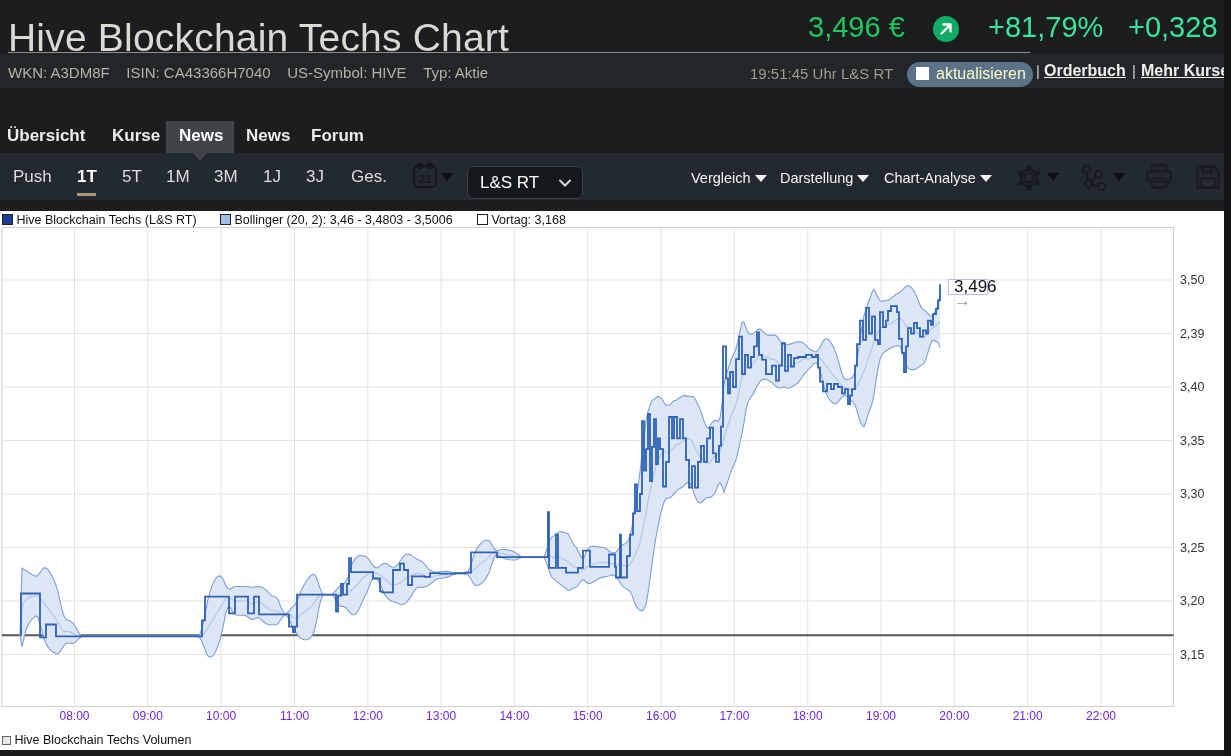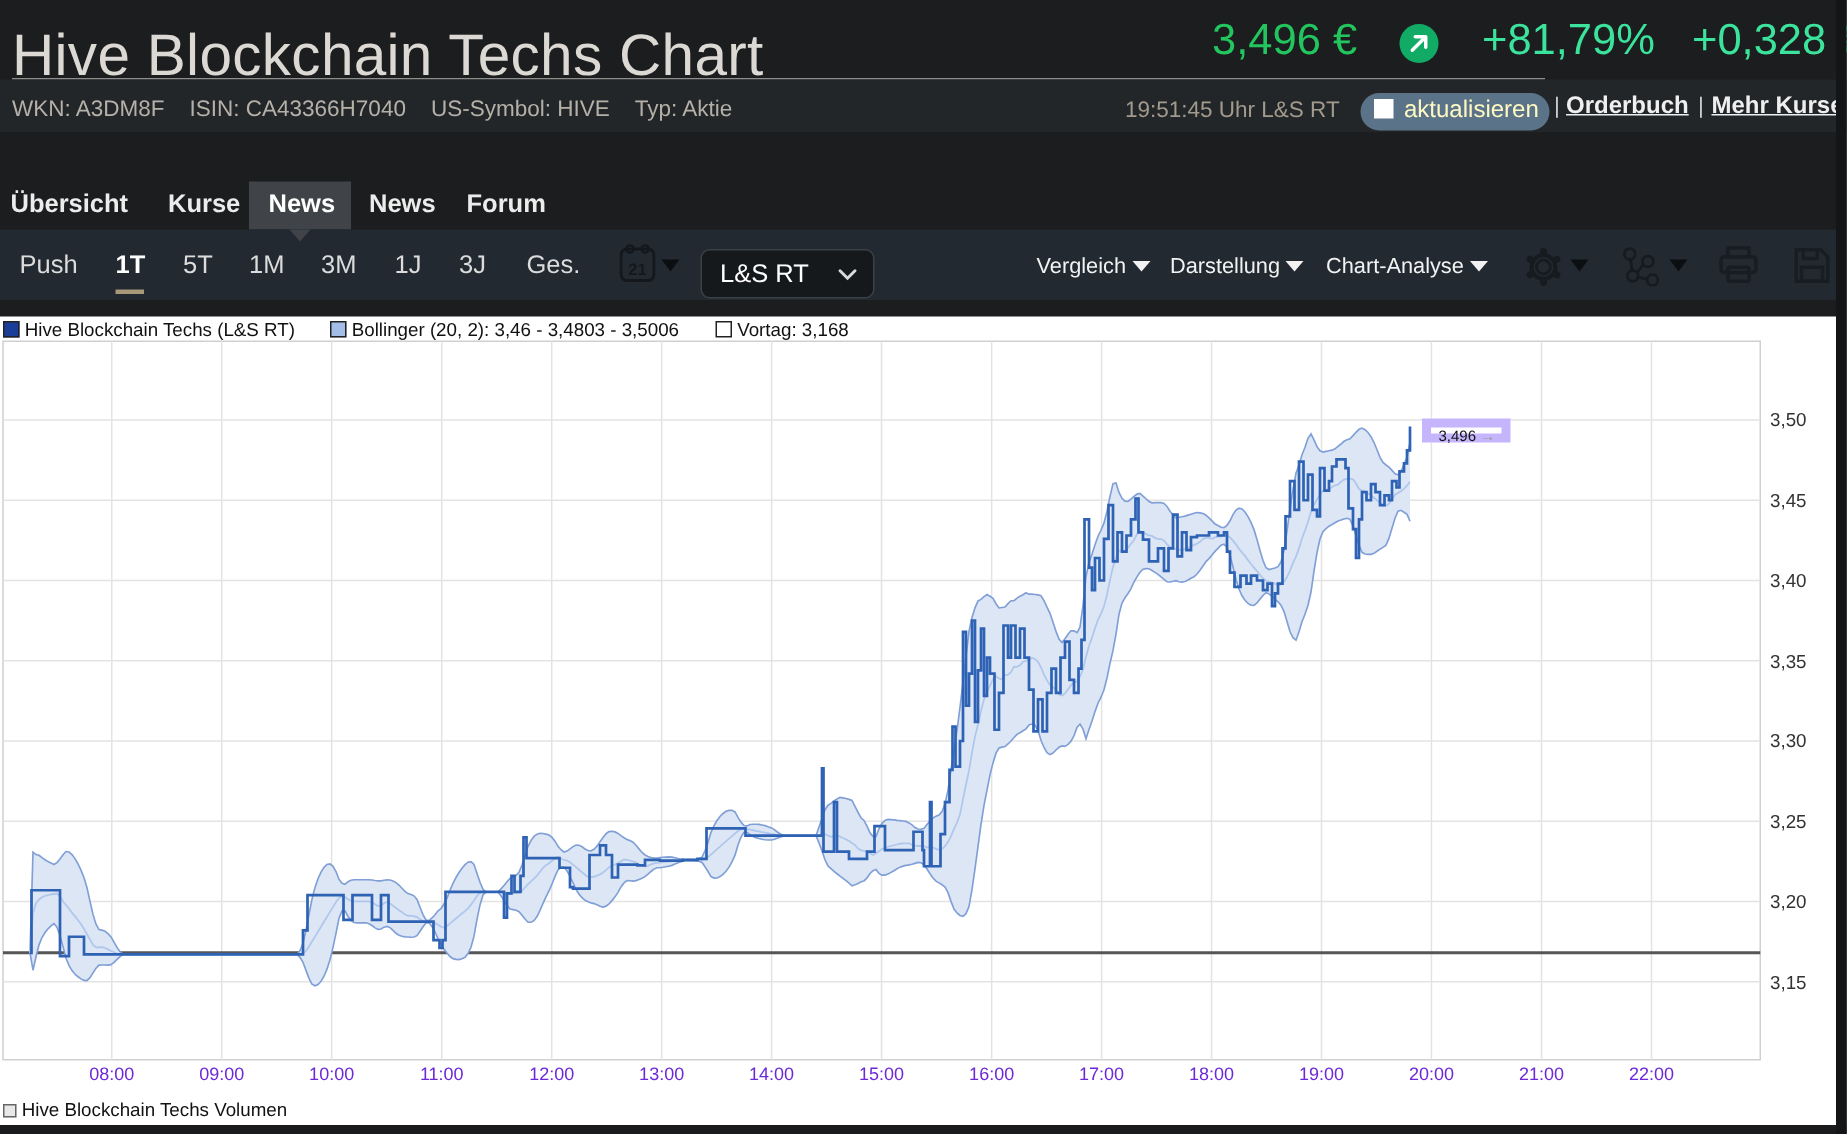--- a/index.html
+++ b/index.html
@@ -40,21 +40,21 @@
 #lsselect .chev svg { display:block; }
 .dkicon { position:absolute; color:#14191d; }
 
 
 #chartpanel { position:absolute; left:0; top:211px; width:1224px; height:539px; background:#fff; }
 #legend { position:absolute; left:0; top:0; width:1224px; height:18px; font-size:12.5px; color:#111; }
 .lgi { position:absolute; top:2px; white-space:nowrap; }
 .lsq { display:inline-block; width:11px; height:11px; border:1px solid #222; position:relative; top:1px; }
 .ylab { position:absolute; left:1180px; font-size:12.5px; color:#333; }
 .xlab { position:absolute; top:498px; width:50px; text-align:center; font-size:12px; color:#6d28d9; }
-#pricetag { position:absolute; left:948px; top:68px; width:59px; height:16px; background:#fff; border:6px solid #c4b5fd; font-size:10px; color:#111; line-height:14px; padding-left:5px; }
+#pricetag { position:absolute; left:948px; top:68px; width:40px; height:16px; background:#fff; border:1px solid #c4b5fd; font-size:17px; color:#111; line-height:14px; padding-left:5px; }
 #pricetag .arr { color:#999; }
 #vollegend { position:absolute; left:2px; top:522px; font-size:12.5px; color:#111; }
 #vollegend .lsq { border-color:#666; background:#e8e8e8; width:9px; height:9px; }
 #botbar { position:absolute; left:0; top:750px; width:1231px; height:6px; background:#191b1c; }
 #rightstrip { position:absolute; left:1224px; top:0px; width:7px; height:756px; background:#131516; }
 </style></head>
 <body>
 <div id="page">
   <div id="title">Hive Blockchain Techs Chart</div>
   <div id="titleline"></div>
@@ -177,19 +177,19 @@
         <line x1="2" y1="336.5" x2="1173.5" y2="336.5" stroke="#e3e3e3" stroke-width="1"></line>
         <line x1="2" y1="390.0" x2="1173.5" y2="390.0" stroke="#e3e3e3" stroke-width="1"></line>
         <line x1="2" y1="443.5" x2="1173.5" y2="443.5" stroke="#e3e3e3" stroke-width="1"></line>
 <line x1="2" y1="424.2" x2="1173.5" y2="424.2" stroke="#565656" stroke-width="2"></line>
 <path d="M20,424.2 L22,357.1 L24,358.7 L26,359.2 L28,360.8 L30,362.2 L32,363.4 L34,364.4 L36,365.3 L38,364.1 L40,361.7 L42,358.8 L44,356.7 L46,357.0 L48,358.7 L50,361.4 L52,364.9 L54,369.1 L56,374.2 L58,380.8 L60,389.9 L62,398.6 L64,405.1 L66,408.7 L68,409.1 L70,409.9 L72,411.4 L74,413.6 L76,417.1 L78,420.6 L80,423.5 L82,425.3 L84,425.3 L86,425.3 L88,425.3 L90,425.3 L92,425.3 L94,425.3 L96,425.3 L98,425.3 L100,425.3 L102,425.3 L104,425.3 L106,425.3 L108,425.3 L110,425.3 L112,425.3 L114,425.3 L116,425.3 L118,425.3 L120,425.3 L122,425.3 L124,425.3 L126,425.3 L128,425.3 L130,425.3 L132,425.3 L134,425.3 L136,425.3 L138,425.3 L140,425.3 L142,425.3 L144,425.3 L146,425.3 L148,425.3 L150,425.3 L152,425.3 L154,425.3 L156,425.3 L158,425.3 L160,425.3 L162,425.3 L164,425.3 L166,425.3 L168,425.3 L170,425.3 L172,425.3 L174,425.3 L176,425.3 L178,425.3 L180,425.3 L182,425.3 L184,425.3 L186,425.3 L188,425.3 L190,425.3 L192,425.3 L194,425.3 L196,425.3 L198,425.3 L200,422.8 L202,417.9 L204,409.0 L206,398.5 L208,388.4 L210,380.6 L212,374.8 L214,370.4 L216,367.2 L218,365.3 L220,364.9 L222,366.6 L224,370.0 L226,375.2 L228,377.9 L230,378.5 L232,376.8 L234,375.8 L236,375.5 L238,375.5 L240,375.5 L242,375.5 L244,375.5 L246,375.5 L248,375.7 L250,376.0 L252,376.2 L254,376.2 L256,375.8 L258,375.6 L260,375.7 L262,376.3 L264,377.4 L266,379.0 L268,381.2 L270,383.2 L272,384.7 L274,385.3 L276,386.2 L278,388.6 L280,393.8 L282,398.7 L284,402.3 L286,402.7 L288,401.0 L290,398.8 L292,396.2 L294,394.7 L296,391.7 L298,387.7 L300,382.5 L302,377.9 L304,374.0 L306,370.7 L308,367.8 L310,365.4 L312,363.8 L314,363.4 L316,365.3 L318,371.3 L320,377.2 L322,381.9 L324,383.6 L326,383.6 L328,383.6 L330,383.6 L332,383.6 L334,381.6 L336,379.3 L338,376.8 L340,374.6 L342,373.7 L344,372.7 L346,370.6 L348,365.7 L350,359.6 L352,353.2 L354,349.4 L356,346.6 L358,345.1 L360,344.5 L362,344.7 L364,345.1 L366,345.7 L368,347.3 L370,349.8 L372,353.2 L374,355.5 L376,357.0 L378,356.4 L380,354.9 L382,353.4 L384,352.4 L386,352.5 L388,353.5 L390,355.0 L392,356.0 L394,356.2 L396,355.2 L398,353.1 L400,350.2 L402,347.3 L404,344.8 L406,343.4 L408,343.2 L410,343.6 L412,344.6 L414,346.1 L416,347.5 L418,348.7 L420,349.4 L422,350.5 L424,352.5 L426,354.9 L428,357.3 L430,359.0 L432,360.0 L434,360.7 L436,361.0 L438,361.1 L440,360.7 L442,360.5 L444,360.4 L446,360.3 L448,360.4 L450,360.8 L452,361.3 L454,361.7 L456,362.0 L458,362.0 L460,362.0 L462,362.0 L464,361.9 L466,361.7 L468,360.4 L470,356.2 L472,350.6 L474,343.9 L476,339.4 L478,336.0 L480,333.3 L482,331.3 L484,329.9 L486,329.2 L488,329.2 L490,330.3 L492,333.9 L494,337.1 L496,339.3 L498,339.6 L500,338.7 L502,338.5 L504,338.5 L506,338.6 L508,339.0 L510,339.4 L512,340.1 L514,340.9 L516,341.9 L518,343.5 L520,344.8 L522,345.8 L524,346.1 L526,346.1 L528,346.1 L530,346.1 L532,346.1 L534,346.1 L536,346.1 L538,346.1 L540,346.1 L542,346.1 L544,346.1 L546,340.4 L548,334.6 L550,328.8 L552,325.8 L554,324.6 L556,323.0 L558,321.6 L560,320.6 L562,320.9 L564,321.3 L566,321.9 L568,322.6 L570,326.6 L572,330.5 L574,334.2 L576,336.0 L578,339.7 L580,344.2 L582,346.6 L584,346.7 L586,341.5 L588,337.9 L590,336.0 L592,335.3 L594,335.4 L596,335.6 L598,335.9 L600,336.1 L602,336.3 L604,336.6 L606,337.6 L608,338.9 L610,340.7 L612,341.7 L614,341.8 L616,341.2 L618,338.7 L620,336.3 L622,334.3 L624,333.1 L626,332.4 L628,330.0 L630,325.0 L632,315.8 L634,302.3 L636,288.8 L638,276.0 L640,260.5 L642,243.9 L644,226.6 L646,209.7 L648,200.6 L650,194.2 L652,189.6 L654,188.6 L656,186.7 L658,185.3 L660,186.5 L662,187.9 L664,191.5 L666,194.3 L668,194.0 L670,193.7 L672,191.4 L674,189.5 L676,189.4 L678,187.7 L680,186.5 L682,185.5 L684,184.2 L686,185.1 L688,185.1 L690,185.3 L692,185.6 L694,186.2 L696,189.4 L698,193.8 L700,197.9 L702,203.8 L704,209.9 L706,215.0 L708,217.3 L710,214.8 L712,211.8 L714,209.5 L716,209.6 L718,210.7 L720,207.1 L722,192.7 L724,173.2 L726,164.1 L728,158.4 L730,152.2 L732,146.5 L734,142.5 L736,137.6 L738,129.8 L740,120.0 L742,111.4 L744,111.0 L746,117.3 L748,121.2 L750,123.1 L752,123.3 L754,121.7 L756,119.9 L758,118.4 L760,117.9 L762,119.7 L764,121.5 L766,123.3 L768,124.2 L770,124.1 L772,124.1 L774,124.1 L776,124.6 L778,126.6 L780,129.8 L782,132.3 L784,134.2 L786,133.8 L788,133.5 L790,133.1 L792,132.4 L794,131.8 L796,131.2 L798,130.7 L800,130.9 L802,131.3 L804,132.5 L806,134.3 L808,136.3 L810,138.3 L812,139.3 L814,140.5 L816,140.7 L818,139.2 L820,136.2 L822,132.1 L824,129.0 L826,127.8 L828,128.3 L830,130.3 L832,133.4 L834,137.3 L836,142.1 L838,148.7 L840,156.0 L842,162.7 L844,167.5 L846,168.7 L848,168.2 L850,167.7 L852,166.8 L854,163.6 L856,156.1 L858,143.1 L860,128.0 L862,115.3 L864,104.5 L866,99.0 L868,92.2 L870,87.2 L872,81.2 L874,78.3 L876,82.3 L878,86.8 L880,89.5 L882,90.4 L884,89.9 L886,89.5 L888,89.1 L890,88.2 L892,86.6 L894,85.0 L896,83.2 L898,82.2 L900,81.5 L902,79.4 L904,77.2 L906,75.2 L908,74.4 L910,75.5 L912,77.3 L914,80.1 L916,84.0 L918,88.8 L920,93.9 L922,97.3 L924,99.0 L926,100.4 L928,102.6 L930,104.8 L932,105.5 L934,103.2 L936,98.8 L938,93.7 L940,84.0 L940,136.5 L938,131.8 L936,130.5 L934,129.2 L932,129.8 L930,134.5 L928,141.1 L926,147.8 L924,152.4 L922,153.9 L920,155.1 L918,156.5 L916,157.9 L914,158.6 L912,158.6 L910,158.3 L908,157.2 L906,152.6 L904,146.1 L902,139.7 L900,135.2 L898,134.5 L896,135.0 L894,135.7 L892,136.3 L890,137.5 L888,138.7 L886,139.8 L884,141.4 L882,143.4 L880,148.3 L878,157.4 L876,169.7 L874,183.7 L872,192.5 L870,198.5 L868,203.5 L866,210.2 L864,215.8 L862,214.1 L860,210.2 L858,203.4 L856,196.7 L854,192.5 L852,190.2 L850,188.4 L848,186.6 L846,184.9 L844,184.1 L842,186.0 L840,188.4 L838,191.0 L836,192.6 L834,192.5 L832,191.3 L830,189.2 L828,186.2 L826,181.7 L824,175.3 L822,167.2 L820,159.0 L818,153.9 L816,151.8 L814,152.4 L812,154.6 L810,156.6 L808,159.0 L806,161.4 L804,163.4 L802,166.3 L800,169.1 L798,171.7 L796,173.5 L794,174.5 L792,175.7 L790,176.7 L788,177.1 L786,176.8 L784,176.1 L782,176.5 L780,177.0 L778,176.8 L776,175.3 L774,173.6 L772,171.9 L770,170.6 L768,169.3 L766,168.2 L764,168.1 L762,168.5 L760,170.5 L758,173.6 L756,177.0 L754,181.4 L752,184.7 L750,187.5 L748,191.1 L746,198.5 L744,211.7 L742,222.6 L740,231.3 L738,241.0 L736,248.8 L734,253.8 L732,257.8 L730,263.4 L728,269.7 L726,275.4 L724,281.5 L722,275.1 L720,271.7 L718,274.0 L716,279.4 L714,283.1 L712,285.3 L710,286.6 L708,286.3 L706,287.2 L704,289.0 L702,291.0 L700,292.1 L698,290.8 L696,287.3 L694,282.5 L692,276.2 L690,272.4 L688,271.7 L686,272.3 L684,274.9 L682,276.2 L680,277.5 L678,278.6 L676,280.7 L674,283.0 L672,285.0 L670,286.7 L668,287.1 L666,287.7 L664,291.1 L662,297.6 L660,305.6 L658,315.8 L656,325.9 L654,338.6 L652,353.4 L650,368.1 L648,382.1 L646,393.4 L644,398.1 L642,399.9 L640,399.3 L638,397.6 L636,395.0 L634,389.9 L632,384.1 L630,380.4 L628,378.8 L626,377.6 L624,376.4 L622,374.3 L620,371.5 L618,368.3 L616,365.6 L614,364.2 L612,363.9 L610,364.6 L608,365.2 L606,365.6 L604,365.9 L602,366.4 L600,367.1 L598,368.2 L596,369.5 L594,370.6 L592,371.7 L590,372.4 L588,372.4 L586,371.3 L584,368.7 L582,369.4 L580,371.3 L578,374.3 L576,376.3 L574,376.8 L572,378.0 L570,378.9 L568,379.5 L566,377.7 L564,376.1 L562,374.6 L560,373.1 L558,371.5 L556,369.9 L554,368.1 L552,366.3 L550,362.2 L548,356.3 L546,350.9 L544,346.1 L542,346.1 L540,346.1 L538,346.1 L536,346.1 L534,346.1 L532,346.1 L530,346.1 L528,346.1 L526,346.1 L524,346.1 L522,346.4 L520,347.1 L518,347.9 L516,348.7 L514,349.0 L512,349.0 L510,348.8 L508,348.5 L506,348.0 L504,347.4 L502,346.6 L500,345.5 L498,343.9 L496,343.9 L494,347.0 L492,352.3 L490,359.1 L488,363.6 L486,367.1 L484,369.8 L482,371.9 L480,373.4 L478,374.3 L476,374.4 L474,373.4 L472,370.0 L470,366.8 L468,364.0 L466,363.1 L464,363.1 L462,363.0 L460,363.0 L458,363.0 L456,363.0 L454,363.4 L452,364.1 L450,365.0 L448,365.9 L446,366.4 L444,366.8 L442,367.2 L440,367.4 L438,367.5 L436,368.4 L434,370.0 L432,371.8 L430,373.4 L428,374.5 L426,375.4 L424,376.1 L422,376.4 L420,376.2 L418,376.1 L416,377.6 L414,380.3 L412,383.9 L410,386.9 L408,389.4 L406,391.6 L404,393.1 L402,393.7 L400,393.2 L398,392.2 L396,391.4 L394,390.9 L392,390.2 L390,389.2 L388,387.5 L386,385.1 L384,381.9 L382,377.5 L380,373.2 L378,369.5 L376,367.2 L374,367.2 L372,369.0 L370,373.3 L368,378.3 L366,383.0 L364,386.9 L362,391.3 L360,395.9 L358,400.0 L356,402.8 L354,403.8 L352,403.8 L350,401.7 L348,399.2 L346,396.8 L344,395.8 L342,395.4 L340,395.0 L338,392.6 L336,389.3 L334,386.2 L332,383.6 L330,383.6 L328,383.6 L326,383.6 L324,383.6 L322,385.6 L320,392.3 L318,401.9 L316,413.1 L314,420.5 L312,424.7 L310,427.2 L308,428.2 L306,428.7 L304,428.6 L302,428.1 L300,426.7 L298,424.4 L296,421.8 L294,418.4 L292,414.9 L290,410.2 L288,406.7 L286,404.2 L284,404.3 L282,406.8 L280,409.8 L278,412.8 L276,413.7 L274,413.8 L272,413.7 L270,413.6 L268,413.2 L266,412.5 L264,411.2 L262,409.3 L260,407.4 L258,406.6 L256,407.1 L254,408.3 L252,408.6 L250,407.6 L248,406.0 L246,404.8 L244,404.2 L242,404.2 L240,404.2 L238,404.2 L236,404.0 L234,402.7 L232,400.0 L230,396.2 L228,396.4 L226,401.2 L224,411.2 L222,420.6 L220,428.9 L218,435.1 L216,439.8 L214,443.2 L212,445.4 L210,446.2 L208,445.1 L206,441.2 L204,435.9 L202,430.5 L200,427.2 L198,425.3 L196,425.3 L194,425.3 L192,425.3 L190,425.3 L188,425.3 L186,425.3 L184,425.3 L182,425.3 L180,425.3 L178,425.3 L176,425.3 L174,425.3 L172,425.3 L170,425.3 L168,425.3 L166,425.3 L164,425.3 L162,425.3 L160,425.3 L158,425.3 L156,425.3 L154,425.3 L152,425.3 L150,425.3 L148,425.3 L146,425.3 L144,425.3 L142,425.3 L140,425.3 L138,425.3 L136,425.3 L134,425.3 L132,425.3 L130,425.3 L128,425.3 L126,425.3 L124,425.3 L122,425.3 L120,425.3 L118,425.3 L116,425.3 L114,425.3 L112,425.3 L110,425.3 L108,425.3 L106,425.3 L104,425.3 L102,425.3 L100,425.3 L98,425.3 L96,425.3 L94,425.3 L92,425.3 L90,425.3 L88,425.3 L86,425.3 L84,425.3 L82,425.3 L80,426.7 L78,428.6 L76,430.6 L74,432.1 L72,432.4 L70,432.3 L68,432.3 L66,432.4 L64,434.5 L62,437.6 L60,440.8 L58,442.7 L56,442.6 L54,441.6 L52,440.2 L50,438.5 L48,436.1 L46,432.6 L44,427.8 L42,420.1 L40,412.8 L38,407.1 L36,404.7 L34,406.3 L32,408.2 L30,410.7 L28,414.0 L26,418.9 L24,426.8 L22,435.8 L20,424.2 Z" fill="#dde6f5" stroke="none"></path>
 <path d="M20,424.2 L22,357.1 L24,358.7 L26,359.2 L28,360.8 L30,362.2 L32,363.4 L34,364.4 L36,365.3 L38,364.1 L40,361.7 L42,358.8 L44,356.7 L46,357.0 L48,358.7 L50,361.4 L52,364.9 L54,369.1 L56,374.2 L58,380.8 L60,389.9 L62,398.6 L64,405.1 L66,408.7 L68,409.1 L70,409.9 L72,411.4 L74,413.6 L76,417.1 L78,420.6 L80,423.5 L82,425.3 L84,425.3 L86,425.3 L88,425.3 L90,425.3 L92,425.3 L94,425.3 L96,425.3 L98,425.3 L100,425.3 L102,425.3 L104,425.3 L106,425.3 L108,425.3 L110,425.3 L112,425.3 L114,425.3 L116,425.3 L118,425.3 L120,425.3 L122,425.3 L124,425.3 L126,425.3 L128,425.3 L130,425.3 L132,425.3 L134,425.3 L136,425.3 L138,425.3 L140,425.3 L142,425.3 L144,425.3 L146,425.3 L148,425.3 L150,425.3 L152,425.3 L154,425.3 L156,425.3 L158,425.3 L160,425.3 L162,425.3 L164,425.3 L166,425.3 L168,425.3 L170,425.3 L172,425.3 L174,425.3 L176,425.3 L178,425.3 L180,425.3 L182,425.3 L184,425.3 L186,425.3 L188,425.3 L190,425.3 L192,425.3 L194,425.3 L196,425.3 L198,425.3 L200,422.8 L202,417.9 L204,409.0 L206,398.5 L208,388.4 L210,380.6 L212,374.8 L214,370.4 L216,367.2 L218,365.3 L220,364.9 L222,366.6 L224,370.0 L226,375.2 L228,377.9 L230,378.5 L232,376.8 L234,375.8 L236,375.5 L238,375.5 L240,375.5 L242,375.5 L244,375.5 L246,375.5 L248,375.7 L250,376.0 L252,376.2 L254,376.2 L256,375.8 L258,375.6 L260,375.7 L262,376.3 L264,377.4 L266,379.0 L268,381.2 L270,383.2 L272,384.7 L274,385.3 L276,386.2 L278,388.6 L280,393.8 L282,398.7 L284,402.3 L286,402.7 L288,401.0 L290,398.8 L292,396.2 L294,394.7 L296,391.7 L298,387.7 L300,382.5 L302,377.9 L304,374.0 L306,370.7 L308,367.8 L310,365.4 L312,363.8 L314,363.4 L316,365.3 L318,371.3 L320,377.2 L322,381.9 L324,383.6 L326,383.6 L328,383.6 L330,383.6 L332,383.6 L334,381.6 L336,379.3 L338,376.8 L340,374.6 L342,373.7 L344,372.7 L346,370.6 L348,365.7 L350,359.6 L352,353.2 L354,349.4 L356,346.6 L358,345.1 L360,344.5 L362,344.7 L364,345.1 L366,345.7 L368,347.3 L370,349.8 L372,353.2 L374,355.5 L376,357.0 L378,356.4 L380,354.9 L382,353.4 L384,352.4 L386,352.5 L388,353.5 L390,355.0 L392,356.0 L394,356.2 L396,355.2 L398,353.1 L400,350.2 L402,347.3 L404,344.8 L406,343.4 L408,343.2 L410,343.6 L412,344.6 L414,346.1 L416,347.5 L418,348.7 L420,349.4 L422,350.5 L424,352.5 L426,354.9 L428,357.3 L430,359.0 L432,360.0 L434,360.7 L436,361.0 L438,361.1 L440,360.7 L442,360.5 L444,360.4 L446,360.3 L448,360.4 L450,360.8 L452,361.3 L454,361.7 L456,362.0 L458,362.0 L460,362.0 L462,362.0 L464,361.9 L466,361.7 L468,360.4 L470,356.2 L472,350.6 L474,343.9 L476,339.4 L478,336.0 L480,333.3 L482,331.3 L484,329.9 L486,329.2 L488,329.2 L490,330.3 L492,333.9 L494,337.1 L496,339.3 L498,339.6 L500,338.7 L502,338.5 L504,338.5 L506,338.6 L508,339.0 L510,339.4 L512,340.1 L514,340.9 L516,341.9 L518,343.5 L520,344.8 L522,345.8 L524,346.1 L526,346.1 L528,346.1 L530,346.1 L532,346.1 L534,346.1 L536,346.1 L538,346.1 L540,346.1 L542,346.1 L544,346.1 L546,340.4 L548,334.6 L550,328.8 L552,325.8 L554,324.6 L556,323.0 L558,321.6 L560,320.6 L562,320.9 L564,321.3 L566,321.9 L568,322.6 L570,326.6 L572,330.5 L574,334.2 L576,336.0 L578,339.7 L580,344.2 L582,346.6 L584,346.7 L586,341.5 L588,337.9 L590,336.0 L592,335.3 L594,335.4 L596,335.6 L598,335.9 L600,336.1 L602,336.3 L604,336.6 L606,337.6 L608,338.9 L610,340.7 L612,341.7 L614,341.8 L616,341.2 L618,338.7 L620,336.3 L622,334.3 L624,333.1 L626,332.4 L628,330.0 L630,325.0 L632,315.8 L634,302.3 L636,288.8 L638,276.0 L640,260.5 L642,243.9 L644,226.6 L646,209.7 L648,200.6 L650,194.2 L652,189.6 L654,188.6 L656,186.7 L658,185.3 L660,186.5 L662,187.9 L664,191.5 L666,194.3 L668,194.0 L670,193.7 L672,191.4 L674,189.5 L676,189.4 L678,187.7 L680,186.5 L682,185.5 L684,184.2 L686,185.1 L688,185.1 L690,185.3 L692,185.6 L694,186.2 L696,189.4 L698,193.8 L700,197.9 L702,203.8 L704,209.9 L706,215.0 L708,217.3 L710,214.8 L712,211.8 L714,209.5 L716,209.6 L718,210.7 L720,207.1 L722,192.7 L724,173.2 L726,164.1 L728,158.4 L730,152.2 L732,146.5 L734,142.5 L736,137.6 L738,129.8 L740,120.0 L742,111.4 L744,111.0 L746,117.3 L748,121.2 L750,123.1 L752,123.3 L754,121.7 L756,119.9 L758,118.4 L760,117.9 L762,119.7 L764,121.5 L766,123.3 L768,124.2 L770,124.1 L772,124.1 L774,124.1 L776,124.6 L778,126.6 L780,129.8 L782,132.3 L784,134.2 L786,133.8 L788,133.5 L790,133.1 L792,132.4 L794,131.8 L796,131.2 L798,130.7 L800,130.9 L802,131.3 L804,132.5 L806,134.3 L808,136.3 L810,138.3 L812,139.3 L814,140.5 L816,140.7 L818,139.2 L820,136.2 L822,132.1 L824,129.0 L826,127.8 L828,128.3 L830,130.3 L832,133.4 L834,137.3 L836,142.1 L838,148.7 L840,156.0 L842,162.7 L844,167.5 L846,168.7 L848,168.2 L850,167.7 L852,166.8 L854,163.6 L856,156.1 L858,143.1 L860,128.0 L862,115.3 L864,104.5 L866,99.0 L868,92.2 L870,87.2 L872,81.2 L874,78.3 L876,82.3 L878,86.8 L880,89.5 L882,90.4 L884,89.9 L886,89.5 L888,89.1 L890,88.2 L892,86.6 L894,85.0 L896,83.2 L898,82.2 L900,81.5 L902,79.4 L904,77.2 L906,75.2 L908,74.4 L910,75.5 L912,77.3 L914,80.1 L916,84.0 L918,88.8 L920,93.9 L922,97.3 L924,99.0 L926,100.4 L928,102.6 L930,104.8 L932,105.5 L934,103.2 L936,98.8 L938,93.7 L940,84.0" fill="none" stroke="#7f9fd6" stroke-width="1.1"></path>
 <path d="M20,424.2 L22,435.8 L24,426.8 L26,418.9 L28,414.0 L30,410.7 L32,408.2 L34,406.3 L36,404.7 L38,407.1 L40,412.8 L42,420.1 L44,427.8 L46,432.6 L48,436.1 L50,438.5 L52,440.2 L54,441.6 L56,442.6 L58,442.7 L60,440.8 L62,437.6 L64,434.5 L66,432.4 L68,432.3 L70,432.3 L72,432.4 L74,432.1 L76,430.6 L78,428.6 L80,426.7 L82,425.3 L84,425.3 L86,425.3 L88,425.3 L90,425.3 L92,425.3 L94,425.3 L96,425.3 L98,425.3 L100,425.3 L102,425.3 L104,425.3 L106,425.3 L108,425.3 L110,425.3 L112,425.3 L114,425.3 L116,425.3 L118,425.3 L120,425.3 L122,425.3 L124,425.3 L126,425.3 L128,425.3 L130,425.3 L132,425.3 L134,425.3 L136,425.3 L138,425.3 L140,425.3 L142,425.3 L144,425.3 L146,425.3 L148,425.3 L150,425.3 L152,425.3 L154,425.3 L156,425.3 L158,425.3 L160,425.3 L162,425.3 L164,425.3 L166,425.3 L168,425.3 L170,425.3 L172,425.3 L174,425.3 L176,425.3 L178,425.3 L180,425.3 L182,425.3 L184,425.3 L186,425.3 L188,425.3 L190,425.3 L192,425.3 L194,425.3 L196,425.3 L198,425.3 L200,427.2 L202,430.5 L204,435.9 L206,441.2 L208,445.1 L210,446.2 L212,445.4 L214,443.2 L216,439.8 L218,435.1 L220,428.9 L222,420.6 L224,411.2 L226,401.2 L228,396.4 L230,396.2 L232,400.0 L234,402.7 L236,404.0 L238,404.2 L240,404.2 L242,404.2 L244,404.2 L246,404.8 L248,406.0 L250,407.6 L252,408.6 L254,408.3 L256,407.1 L258,406.6 L260,407.4 L262,409.3 L264,411.2 L266,412.5 L268,413.2 L270,413.6 L272,413.7 L274,413.8 L276,413.7 L278,412.8 L280,409.8 L282,406.8 L284,404.3 L286,404.2 L288,406.7 L290,410.2 L292,414.9 L294,418.4 L296,421.8 L298,424.4 L300,426.7 L302,428.1 L304,428.6 L306,428.7 L308,428.2 L310,427.2 L312,424.7 L314,420.5 L316,413.1 L318,401.9 L320,392.3 L322,385.6 L324,383.6 L326,383.6 L328,383.6 L330,383.6 L332,383.6 L334,386.2 L336,389.3 L338,392.6 L340,395.0 L342,395.4 L344,395.8 L346,396.8 L348,399.2 L350,401.7 L352,403.8 L354,403.8 L356,402.8 L358,400.0 L360,395.9 L362,391.3 L364,386.9 L366,383.0 L368,378.3 L370,373.3 L372,369.0 L374,367.2 L376,367.2 L378,369.5 L380,373.2 L382,377.5 L384,381.9 L386,385.1 L388,387.5 L390,389.2 L392,390.2 L394,390.9 L396,391.4 L398,392.2 L400,393.2 L402,393.7 L404,393.1 L406,391.6 L408,389.4 L410,386.9 L412,383.9 L414,380.3 L416,377.6 L418,376.1 L420,376.2 L422,376.4 L424,376.1 L426,375.4 L428,374.5 L430,373.4 L432,371.8 L434,370.0 L436,368.4 L438,367.5 L440,367.4 L442,367.2 L444,366.8 L446,366.4 L448,365.9 L450,365.0 L452,364.1 L454,363.4 L456,363.0 L458,363.0 L460,363.0 L462,363.0 L464,363.1 L466,363.1 L468,364.0 L470,366.8 L472,370.0 L474,373.4 L476,374.4 L478,374.3 L480,373.4 L482,371.9 L484,369.8 L486,367.1 L488,363.6 L490,359.1 L492,352.3 L494,347.0 L496,343.9 L498,343.9 L500,345.5 L502,346.6 L504,347.4 L506,348.0 L508,348.5 L510,348.8 L512,349.0 L514,349.0 L516,348.7 L518,347.9 L520,347.1 L522,346.4 L524,346.1 L526,346.1 L528,346.1 L530,346.1 L532,346.1 L534,346.1 L536,346.1 L538,346.1 L540,346.1 L542,346.1 L544,346.1 L546,350.9 L548,356.3 L550,362.2 L552,366.3 L554,368.1 L556,369.9 L558,371.5 L560,373.1 L562,374.6 L564,376.1 L566,377.7 L568,379.5 L570,378.9 L572,378.0 L574,376.8 L576,376.3 L578,374.3 L580,371.3 L582,369.4 L584,368.7 L586,371.3 L588,372.4 L590,372.4 L592,371.7 L594,370.6 L596,369.5 L598,368.2 L600,367.1 L602,366.4 L604,365.9 L606,365.6 L608,365.2 L610,364.6 L612,363.9 L614,364.2 L616,365.6 L618,368.3 L620,371.5 L622,374.3 L624,376.4 L626,377.6 L628,378.8 L630,380.4 L632,384.1 L634,389.9 L636,395.0 L638,397.6 L640,399.3 L642,399.9 L644,398.1 L646,393.4 L648,382.1 L650,368.1 L652,353.4 L654,338.6 L656,325.9 L658,315.8 L660,305.6 L662,297.6 L664,291.1 L666,287.7 L668,287.1 L670,286.7 L672,285.0 L674,283.0 L676,280.7 L678,278.6 L680,277.5 L682,276.2 L684,274.9 L686,272.3 L688,271.7 L690,272.4 L692,276.2 L694,282.5 L696,287.3 L698,290.8 L700,292.1 L702,291.0 L704,289.0 L706,287.2 L708,286.3 L710,286.6 L712,285.3 L714,283.1 L716,279.4 L718,274.0 L720,271.7 L722,275.1 L724,281.5 L726,275.4 L728,269.7 L730,263.4 L732,257.8 L734,253.8 L736,248.8 L738,241.0 L740,231.3 L742,222.6 L744,211.7 L746,198.5 L748,191.1 L750,187.5 L752,184.7 L754,181.4 L756,177.0 L758,173.6 L760,170.5 L762,168.5 L764,168.1 L766,168.2 L768,169.3 L770,170.6 L772,171.9 L774,173.6 L776,175.3 L778,176.8 L780,177.0 L782,176.5 L784,176.1 L786,176.8 L788,177.1 L790,176.7 L792,175.7 L794,174.5 L796,173.5 L798,171.7 L800,169.1 L802,166.3 L804,163.4 L806,161.4 L808,159.0 L810,156.6 L812,154.6 L814,152.4 L816,151.8 L818,153.9 L820,159.0 L822,167.2 L824,175.3 L826,181.7 L828,186.2 L830,189.2 L832,191.3 L834,192.5 L836,192.6 L838,191.0 L840,188.4 L842,186.0 L844,184.1 L846,184.9 L848,186.6 L850,188.4 L852,190.2 L854,192.5 L856,196.7 L858,203.4 L860,210.2 L862,214.1 L864,215.8 L866,210.2 L868,203.5 L870,198.5 L872,192.5 L874,183.7 L876,169.7 L878,157.4 L880,148.3 L882,143.4 L884,141.4 L886,139.8 L888,138.7 L890,137.5 L892,136.3 L894,135.7 L896,135.0 L898,134.5 L900,135.2 L902,139.7 L904,146.1 L906,152.6 L908,157.2 L910,158.3 L912,158.6 L914,158.6 L916,157.9 L918,156.5 L920,155.1 L922,153.9 L924,152.4 L926,147.8 L928,141.1 L930,134.5 L932,129.8 L934,129.2 L936,130.5 L938,131.8 L940,136.5" fill="none" stroke="#7f9fd6" stroke-width="1.1"></path>
 <path d="M20,424.2 L22,397.6 L24,391.1 L26,388.6 L28,387.2 L30,386.3 L32,385.7 L34,385.3 L36,385.0 L38,384.7 L40,386.5 L42,390.0 L44,392.2 L46,394.8 L48,397.4 L50,399.9 L52,402.5 L54,405.1 L56,408.2 L58,411.8 L60,415.3 L62,418.9 L64,420.6 L66,420.5 L68,420.5 L70,420.9 L72,421.9 L74,422.9 L76,423.8 L78,424.8 L80,425.3 L82,425.3 L84,425.3 L86,425.3 L88,425.3 L90,425.3 L92,425.3 L94,425.3 L96,425.3 L98,425.3 L100,425.3 L102,425.3 L104,425.3 L106,425.3 L108,425.3 L110,425.3 L112,425.3 L114,425.3 L116,425.3 L118,425.3 L120,425.3 L122,425.3 L124,425.3 L126,425.3 L128,425.3 L130,425.3 L132,425.3 L134,425.3 L136,425.3 L138,425.3 L140,425.3 L142,425.3 L144,425.3 L146,425.3 L148,425.3 L150,425.3 L152,425.3 L154,425.3 L156,425.3 L158,425.3 L160,425.3 L162,425.3 L164,425.3 L166,425.3 L168,425.3 L170,425.3 L172,425.3 L174,425.3 L176,425.3 L178,425.3 L180,425.3 L182,425.3 L184,425.3 L186,425.3 L188,425.3 L190,425.3 L192,425.3 L194,425.3 L196,425.3 L198,425.3 L200,425.3 L202,424.6 L204,423.0 L206,420.0 L208,416.7 L210,413.4 L212,410.1 L214,406.8 L216,403.5 L218,400.2 L220,396.9 L222,393.6 L224,390.3 L226,387.7 L228,386.3 L230,387.1 L232,388.5 L234,389.6 L236,389.9 L238,389.9 L240,389.9 L242,389.9 L244,389.9 L246,389.9 L248,390.6 L250,391.9 L252,393.1 L254,392.6 L256,391.2 L258,390.3 L260,391.3 L262,392.8 L264,394.3 L266,395.8 L268,397.2 L270,398.7 L272,399.5 L274,399.6 L276,399.7 L278,400.4 L280,401.9 L282,403.1 L284,403.4 L286,403.4 L288,403.5 L290,404.4 L292,405.5 L294,406.8 L296,407.5 L298,406.3 L300,404.6 L302,403.0 L304,401.3 L306,399.7 L308,398.0 L310,396.4 L312,394.6 L314,392.1 L316,389.3 L318,386.3 L320,384.0 L322,383.6 L324,383.6 L326,383.6 L328,383.6 L330,383.6 L332,383.6 L334,383.6 L336,384.3 L338,385.1 L340,385.0 L342,384.4 L344,384.2 L346,384.1 L348,383.0 L350,380.5 L352,378.5 L354,376.6 L356,374.7 L358,372.8 L360,370.2 L362,367.6 L364,365.8 L366,364.5 L368,362.8 L370,361.1 L372,360.4 L374,361.5 L376,362.2 L378,362.7 L380,363.8 L382,365.4 L384,367.1 L386,368.8 L388,370.5 L390,372.2 L392,373.6 L394,373.7 L396,373.5 L398,372.8 L400,371.9 L402,370.6 L404,369.1 L406,367.3 L408,366.0 L410,365.4 L412,364.4 L414,363.1 L416,362.0 L418,362.3 L420,362.8 L422,363.3 L424,364.1 L426,365.3 L428,366.1 L430,366.5 L432,366.2 L434,365.2 L436,364.6 L438,364.3 L440,364.1 L442,363.8 L444,363.6 L446,363.4 L448,363.2 L450,362.9 L452,362.6 L454,362.5 L456,362.5 L458,362.5 L460,362.5 L462,362.5 L464,362.5 L466,362.4 L468,362.3 L470,361.9 L472,360.4 L474,358.7 L476,356.9 L478,355.1 L480,353.4 L482,351.6 L484,349.9 L486,348.1 L488,346.4 L490,344.7 L492,343.0 L494,341.6 L496,341.4 L498,341.7 L500,342.1 L502,342.5 L504,342.9 L506,343.3 L508,343.7 L510,344.1 L512,344.5 L514,344.9 L516,345.3 L518,345.7 L520,346.1 L522,346.1 L524,346.1 L526,346.1 L528,346.1 L530,346.1 L532,346.1 L534,346.1 L536,346.1 L538,346.1 L540,346.1 L542,346.1 L544,346.1 L546,346.1 L548,345.0 L550,345.1 L552,346.0 L554,346.9 L556,346.4 L558,346.0 L560,346.8 L562,347.7 L564,348.6 L566,349.7 L568,351.0 L570,352.3 L572,354.7 L574,355.9 L576,356.3 L578,356.5 L580,357.9 L582,359.0 L584,357.8 L586,356.4 L588,355.0 L590,354.0 L592,353.5 L594,353.0 L596,352.5 L598,352.0 L600,351.5 L602,351.3 L604,351.2 L606,351.3 L608,352.2 L610,352.7 L612,353.0 L614,352.9 L616,353.1 L618,354.0 L620,353.7 L622,354.0 L624,354.9 L626,355.5 L628,354.9 L630,353.1 L632,350.3 L634,346.6 L636,341.6 L638,337.4 L640,331.8 L642,321.8 L644,312.0 L646,302.8 L648,290.6 L650,280.1 L652,272.1 L654,262.8 L656,255.3 L658,250.2 L660,246.1 L662,241.8 L664,239.9 L666,241.3 L668,242.0 L670,239.1 L672,238.8 L674,237.1 L676,233.5 L678,233.6 L680,232.6 L682,230.2 L684,229.5 L686,228.9 L688,227.6 L690,228.3 L692,230.2 L694,234.0 L696,238.7 L698,242.6 L700,245.8 L702,247.0 L704,249.1 L706,252.0 L708,252.6 L710,251.3 L712,248.6 L714,245.8 L716,244.2 L718,243.3 L720,240.1 L722,235.2 L724,226.9 L726,219.7 L728,214.1 L730,207.8 L732,202.2 L734,198.1 L736,193.2 L738,185.4 L740,175.6 L742,167.0 L744,160.8 L746,155.9 L748,156.1 L750,156.4 L752,154.1 L754,151.5 L756,149.0 L758,145.1 L760,143.3 L762,143.5 L764,145.1 L766,146.0 L768,146.3 L770,147.6 L772,148.4 L774,148.3 L776,149.5 L778,151.7 L780,153.7 L782,155.0 L784,154.8 L786,155.5 L788,155.8 L790,154.9 L792,154.2 L794,153.2 L796,152.2 L798,151.5 L800,150.2 L802,148.4 L804,147.5 L806,147.6 L808,148.2 L810,147.3 L812,146.7 L814,146.7 L816,146.0 L818,145.9 L820,147.3 L822,149.4 L824,152.1 L826,154.9 L828,157.2 L830,159.6 L832,162.4 L834,165.0 L836,167.4 L838,169.7 L840,172.3 L842,174.7 L844,176.2 L846,176.8 L848,177.3 L850,178.2 L852,178.8 L854,178.8 L856,177.0 L858,173.7 L860,169.4 L862,164.3 L864,160.1 L866,154.6 L868,147.9 L870,142.8 L872,136.9 L874,130.2 L876,125.5 L878,121.9 L880,118.8 L882,116.0 L884,115.4 L886,115.4 L888,113.6 L890,112.5 L892,112.1 L894,110.2 L896,108.7 L898,108.3 L900,108.1 L902,108.5 L904,111.3 L906,115.0 L908,116.1 L910,116.5 L912,117.9 L914,119.4 L916,120.8 L918,122.5 L920,124.6 L922,126.3 L924,126.1 L926,124.9 L928,122.0 L930,118.8 L932,117.6 L934,116.5 L936,114.7 L938,112.8 L940,110.2" fill="none" stroke="#b0c7ec" stroke-width="1.2"></path>
 <path d="M20,424.2 L20,424.2 L21,424.2 L21,382.5 L40,382.5 L40,426.4 L46,426.4 L46,413.5 L56,413.5 L56,425.3 L202,425.3 L202,409.3 L205,409.3 L205,385.7 L229,385.7 L229,402.3 L235,402.3 L235,385.7 L248,385.7 L248,402.3 L254,402.3 L254,385.7 L259,385.7 L259,403.4 L289,403.4 L289,415.7 L293,415.7 L293,421.0 L295,421.0 L295,415.7 L297,415.7 L297,383.6 L336,383.6 L336,400.7 L338,400.7 L338,384.6 L341,384.6 L341,372.9 L343,372.9 L343,383.6 L347,383.6 L347,372.9 L349,372.9 L349,347.2 L351,347.2 L351,361.1 L373,361.1 L373,367.5 L380,367.5 L380,380.4 L382,380.4 L382,381.4 L393,381.4 L393,359.0 L400,359.0 L400,352.6 L404,352.6 L404,359.0 L408,359.0 L408,374.0 L412,374.0 L412,365.4 L425,365.4 L425,365.9 L430,365.9 L430,362.2 L440,362.2 L440,362.7 L455,362.7 L455,362.2 L465,362.2 L465,361.6 L471,361.6 L471,341.3 L497,341.3 L497,346.1 L548,346.1 L548,301.2 L549,301.2 L549,356.8 L556,356.8 L556,323.7 L558,323.7 L558,356.8 L566,356.8 L566,361.6 L578,361.6 L578,356.8 L583,356.8 L583,339.7 L590,339.7 L590,355.8 L609,355.8 L609,343.5 L615,343.5 L615,355.8 L616,355.8 L616,366.5 L620,366.5 L620,323.7 L621,323.7 L621,366.5 L627,366.5 L627,345.1 L630,345.1 L630,323.7 L633,323.7 L633,302.3 L635,302.3 L635,273.4 L637,273.4 L637,300.1 L640,300.1 L640,283.0 L642,283.0 L642,210.2 L644,210.2 L644,259.5 L646,259.5 L646,238.1 L648,238.1 L648,202.8 L650,202.8 L650,270.2 L652,270.2 L652,235.9 L654,235.9 L654,208.1 L656,208.1 L656,253.0 L658,253.0 L658,227.4 L660,227.4 L660,238.1 L663,238.1 L663,275.5 L666,275.5 L666,250.9 L669,250.9 L669,206.0 L672,206.0 L672,227.4 L674,227.4 L674,206.0 L677,206.0 L677,227.4 L680,227.4 L680,208.1 L683,208.1 L683,227.4 L686,227.4 L686,248.8 L689,248.8 L689,276.6 L692,276.6 L692,255.2 L695,255.2 L695,276.6 L698,276.6 L698,250.9 L701,250.9 L701,234.8 L704,234.8 L704,250.9 L707,250.9 L707,227.4 L710,227.4 L710,216.7 L713,216.7 L713,242.3 L716,242.3 L716,250.9 L719,250.9 L719,234.8 L721,234.8 L721,215.6 L723,215.6 L723,135.3 L726,135.3 L726,167.4 L728,167.4 L728,182.4 L730,182.4 L730,161.0 L733,161.0 L733,176.0 L736,176.0 L736,148.2 L739,148.2 L739,125.7 L742,125.7 L742,163.2 L745,163.2 L745,143.9 L748,143.9 L748,156.7 L751,156.7 L751,146.0 L754,146.0 L754,135.3 L757,135.3 L757,121.4 L759,121.4 L759,143.9 L762,143.9 L762,148.7 L766,148.7 L766,163.2 L772,163.2 L772,154.6 L776,154.6 L776,169.6 L779,169.6 L779,154.6 L782,154.6 L782,132.1 L785,132.1 L785,159.9 L788,159.9 L788,143.9 L791,143.9 L791,155.7 L794,155.7 L794,147.1 L798,147.1 L798,146.0 L806,146.0 L806,143.9 L812,143.9 L812,146.0 L816,146.0 L816,143.9 L818,143.9 L818,156.7 L820,156.7 L820,170.7 L823,170.7 L823,180.3 L827,180.3 L827,172.8 L831,172.8 L831,178.1 L834,178.1 L834,172.8 L838,172.8 L838,176.0 L842,176.0 L842,182.4 L845,182.4 L845,178.1 L848,178.1 L848,193.1 L850,193.1 L850,184.6 L852,184.6 L852,178.1 L855,178.1 L855,154.6 L857,154.6 L857,133.2 L860,133.2 L860,109.7 L863,109.7 L863,128.9 L866,128.9 L866,96.8 L869,96.8 L869,122.5 L872,122.5 L872,105.4 L875,105.4 L875,128.9 L878,128.9 L878,133.2 L880,133.2 L880,101.1 L883,101.1 L883,116.1 L886,116.1 L886,109.7 L888,109.7 L888,100.0 L891,100.0 L891,95.2 L897,95.2 L897,101.1 L899,101.1 L899,127.9 L902,127.9 L902,141.8 L904,141.8 L904,161.0 L906,161.0 L906,135.3 L908,135.3 L908,117.1 L911,117.1 L911,122.5 L914,122.5 L914,111.8 L917,111.8 L917,117.1 L920,117.1 L920,125.7 L923,125.7 L923,119.3 L926,119.3 L926,122.5 L928,122.5 L928,109.7 L931,109.7 L931,113.9 L933,113.9 L933,103.2 L936,103.2 L936,97.9 L938,97.9 L938,89.3 L940,89.3 L940,73.3 L940,73.3" fill="none" stroke="#2e62b4" stroke-width="1.8" stroke-linejoin="miter"></path>
 </svg>
-    <div class="ylab" style="top:62.0px">3,50</div><div class="ylab" style="top:115.5px">3,45</div><div class="ylab" style="top:169.0px">3,40</div><div class="ylab" style="top:222.5px">3,35</div><div class="ylab" style="top:276.0px">3,30</div><div class="ylab" style="top:329.5px">3,25</div><div class="ylab" style="top:383.0px">3,20</div><div class="ylab" style="top:436.5px">3,15</div>
+    <div class="ylab" style="top:62.0px">3,50</div><div class="ylab" style="top:115.5px">2,39</div><div class="ylab" style="top:169.0px">3,40</div><div class="ylab" style="top:222.5px">3,35</div><div class="ylab" style="top:276.0px">3,30</div><div class="ylab" style="top:329.5px">3,25</div><div class="ylab" style="top:383.0px">3,20</div><div class="ylab" style="top:436.5px">3,15</div>
     <div class="xlab" style="left:49.5px">08:00</div><div class="xlab" style="left:122.8px">09:00</div><div class="xlab" style="left:196.1px">10:00</div><div class="xlab" style="left:269.5px">11:00</div><div class="xlab" style="left:342.8px">12:00</div><div class="xlab" style="left:416.1px">13:00</div><div class="xlab" style="left:489.4px">14:00</div><div class="xlab" style="left:562.7px">15:00</div><div class="xlab" style="left:636.1px">16:00</div><div class="xlab" style="left:709.4px">17:00</div><div class="xlab" style="left:782.7px">18:00</div><div class="xlab" style="left:856.0px">19:00</div><div class="xlab" style="left:929.3px">20:00</div><div class="xlab" style="left:1002.7px">21:00</div><div class="xlab" style="left:1076.0px">22:00</div>
     <div id="pricetag">3,496 <span class="arr">→</span></div>
     <div id="vollegend"><span class="lsq"></span>&nbsp;Hive Blockchain Techs Volumen</div>
   </div>
   <div id="botbar"></div>
   <div id="rightstrip"></div>
 </div>
 </body></html>

